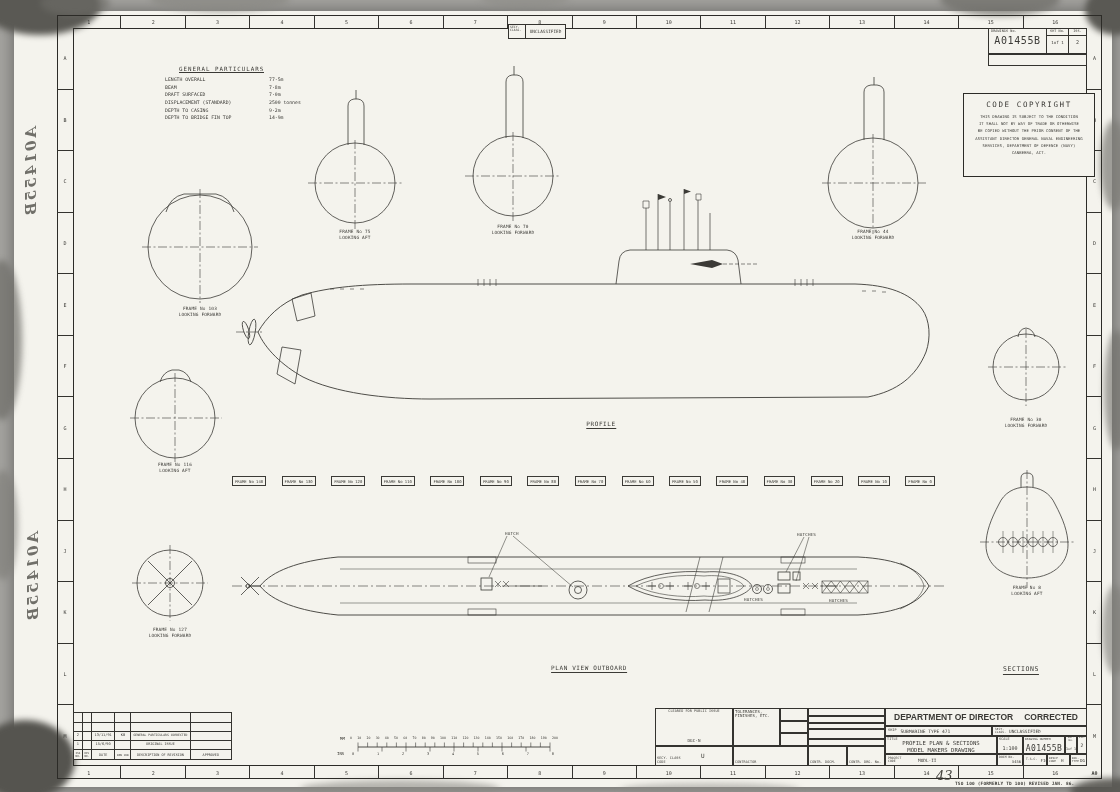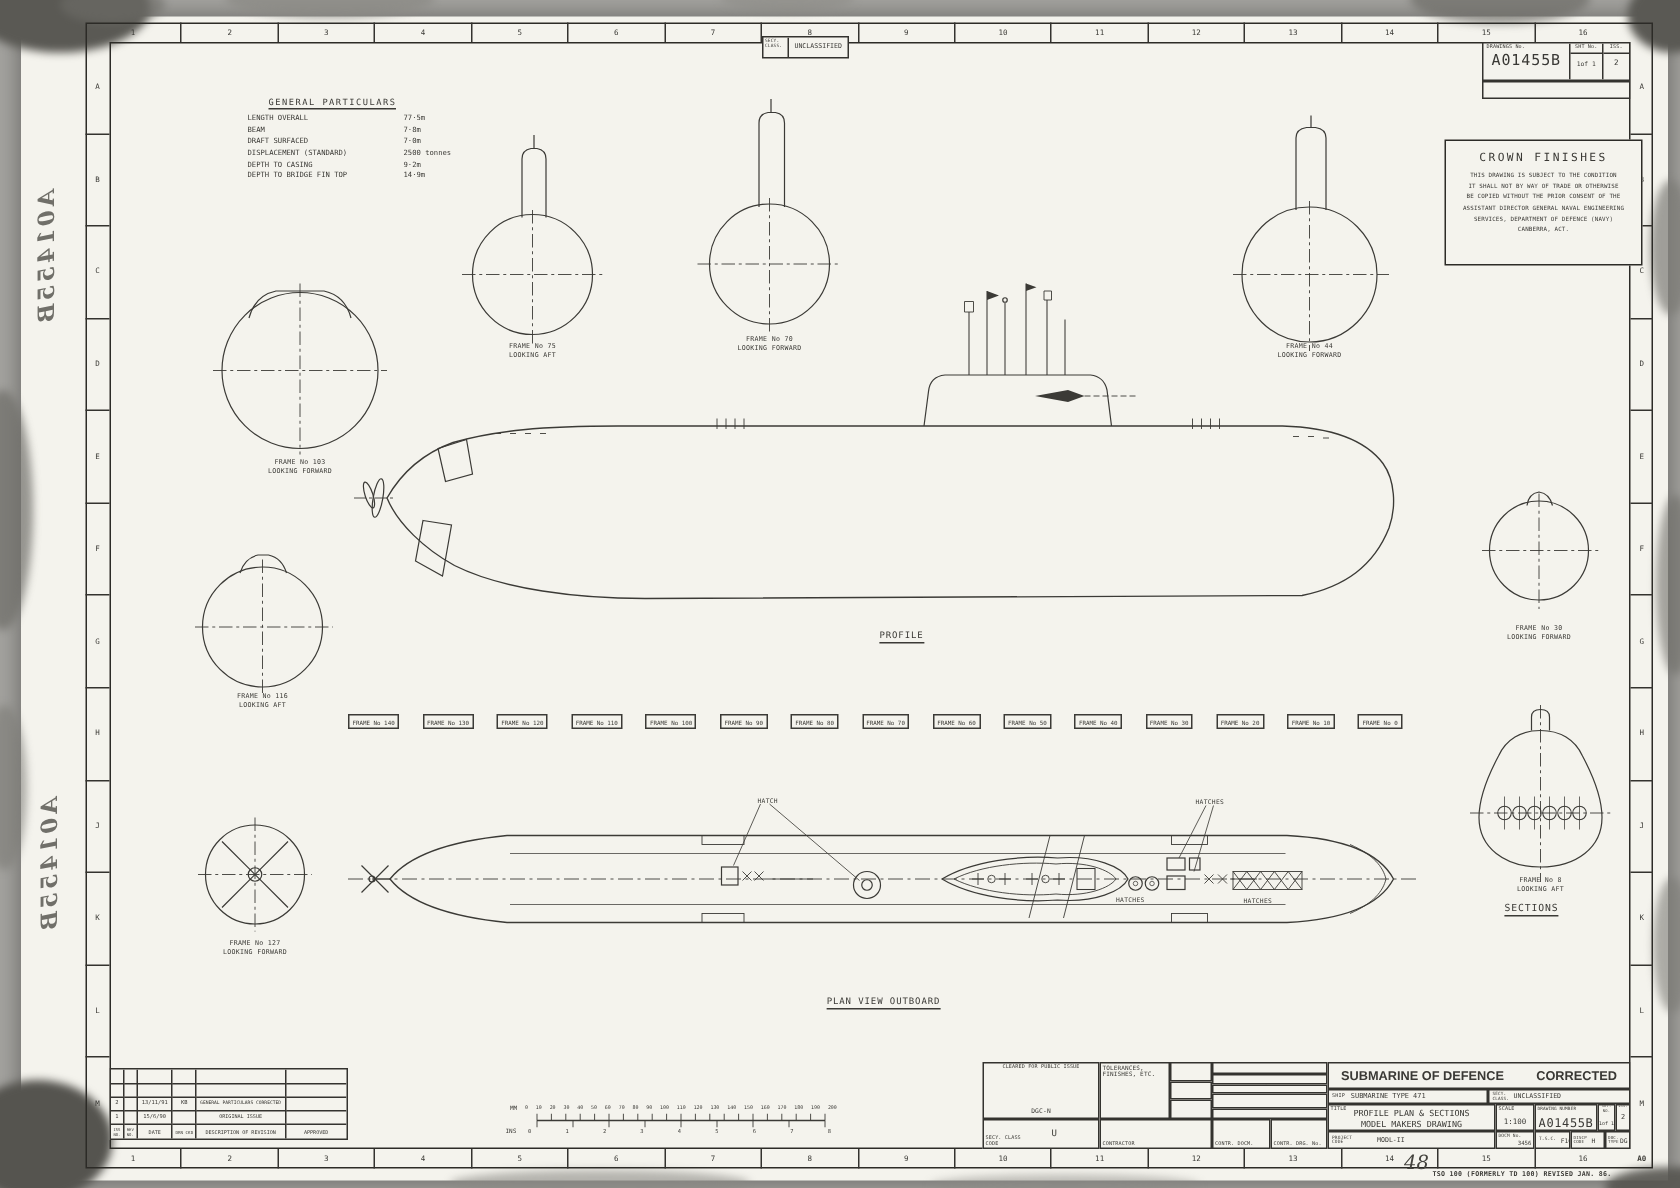--- a/index.html
+++ b/index.html
@@ -180,21 +180,21 @@
         <span class="value">9·2m</span>
       </div>
       <div class="gprow">
         <span class="label">DEPTH TO BRIDGE FIN TOP</span>
         <span class="value">14·9m</span>
       </div>
     </div>
 </div>
 
 <div class="crown">
-  <div class="ct">CROWN FINISHES</div>
+  <div class="ct">CODE COPYRIGHT</div>
   <div>
       <div class="cline">THIS DRAWING IS SUBJECT TO THE CONDITION</div>
       <div class="cline">IT SHALL NOT BY WAY OF TRADE OR OTHERWISE</div>
       <div class="cline">BE COPIED WITHOUT THE PRIOR CONSENT OF THE</div>
       <div class="cline">ASSISTANT DIRECTOR GENERAL NAVAL ENGINEERING</div>
       <div class="cline">SERVICES, DEPARTMENT OF DEFENCE (NAVY)</div>
       <div class="cline">CANBERRA, ACT.</div>
     </div>
 </div>
 
@@ -337,21 +337,21 @@
     <div>FRAME No 127</div>
     <div>LOOKING FORWARD</div>
   </div>
 <div class="slbl" style="left:1027px;top:585px">
     <div>FRAME No 8</div>
     <div>LOOKING AFT</div>
   </div>
 
 <div class="vlbl" style="left:601px;top:420px">PROFILE</div>
 <div class="vlbl" style="left:589px;top:664px">PLAN VIEW OUTBOARD</div>
-<div class="vlbl" style="left:1021px;top:601px;font-size:6.5px">SECTIONS</div>
+<div class="vlbl" style="left:1021px;top:665px;font-size:6.5px">SECTIONS</div>
 
 <div class="clb" style="left:505px;top:531px">HATCH</div>
 <div class="clb" style="left:797px;top:532px">HATCHES</div>
 <div class="clb" style="left:744px;top:597px">HATCHES</div>
 <div class="clb" style="left:829px;top:598px">HATCHES</div>
 
 <div class="fstrip">
     <div class="fbox">FRAME No 140</div>
     <div class="fbox">FRAME No 130</div>
     <div class="fbox">FRAME No 120</div>
@@ -475,21 +475,21 @@
 </div>
 <div class="cell" style="left:655px;top:746px;width:78px;height:20px;padding:1px;background:#f4f3ed">
   <span class="lab" style="display:inline-block;width:28px">SECY. CLASS CODE</span>
   <span style="font-size:6px;position:absolute;left:45px;top:5px">U</span>
 </div>
 <div class="cell" style="left:733px;top:746px;width:75px;height:20px;padding:1px;background:#f4f3ed"><span class="lab">CONTRACTOR</span></div>
 <div class="cell" style="left:808px;top:746px;width:39px;height:20px;padding:1px;background:#f4f3ed"><span class="lab">CONTR. DOCM.</span></div>
 <div class="cell" style="left:847px;top:746px;width:38px;height:20px;padding:1px;background:#f4f3ed"><span class="lab">CONTR. DRG. No.</span></div>
 
 <div class="cell" style="left:885px;top:708px;width:202px;height:18px;display:flex;align-items:center;justify-content:space-between;padding:0 8px;background:#f4f3ed">
-  <span class="bold-sans" style="font-size:8.5px">SUBMARINE OF DEFENCE</span>
+  <span class="bold-sans" style="font-size:8.5px">DEPARTMENT OF DIRECTOR</span>
   <span class="bold-sans" style="font-size:8.5px">CORRECTED</span>
 </div>
 <div class="cell" style="left:885px;top:726px;width:107px;height:10px;display:flex;align-items:center;padding:0 2px;background:#f4f3ed">
   <span class="lab">SHIP</span>
   <span style="font-size:4.6px;margin-left:4px">SUBMARINE TYPE 471</span>
 </div>
 <div class="cell" style="left:992px;top:726px;width:95px;height:10px;display:flex;align-items:center;padding:0 2px;background:#f4f3ed">
   <span class="lab" style="font-size:2.9px;width:14px">SECY. CLASS.</span>
   <span style="font-size:4.4px">UNCLASSIFIED</span>
 </div>
@@ -530,14 +530,14 @@
 </div>
 <div class="cell" style="left:1047px;top:754px;width:23px;height:12px;display:flex;align-items:center;padding:0 1px;background:#f4f3ed">
   <span class="lab" style="font-size:2.8px;width:12px">DISCP CODE</span>
   <span style="font-size:4.2px">H</span>
 </div>
 <div class="cell" style="left:1070px;top:754px;width:17px;height:12px;display:flex;align-items:center;padding:0 1px;background:#f4f3ed">
   <span class="lab" style="font-size:2.8px;width:8px">DOC. TYPE</span>
   <span style="font-size:4.2px">DG</span>
 </div>
 
-<div class="z" style="left:936px;top:768px;font-family:'DejaVu Serif',serif;font-style:italic;font-size:13px;color:#44433e;z-index:4">48</div>
+<div class="z" style="left:936px;top:768px;font-family:'DejaVu Serif',serif;font-style:italic;font-size:13px;color:#44433e;z-index:4">43</div>
 <div class="z" style="left:955px;top:781px;font-size:4.4px;font-weight:bold;letter-spacing:.2px;z-index:4">TSO 100 (FORMERLY TD 100) REVISED JAN. 86.</div>
 
 </body></html>

